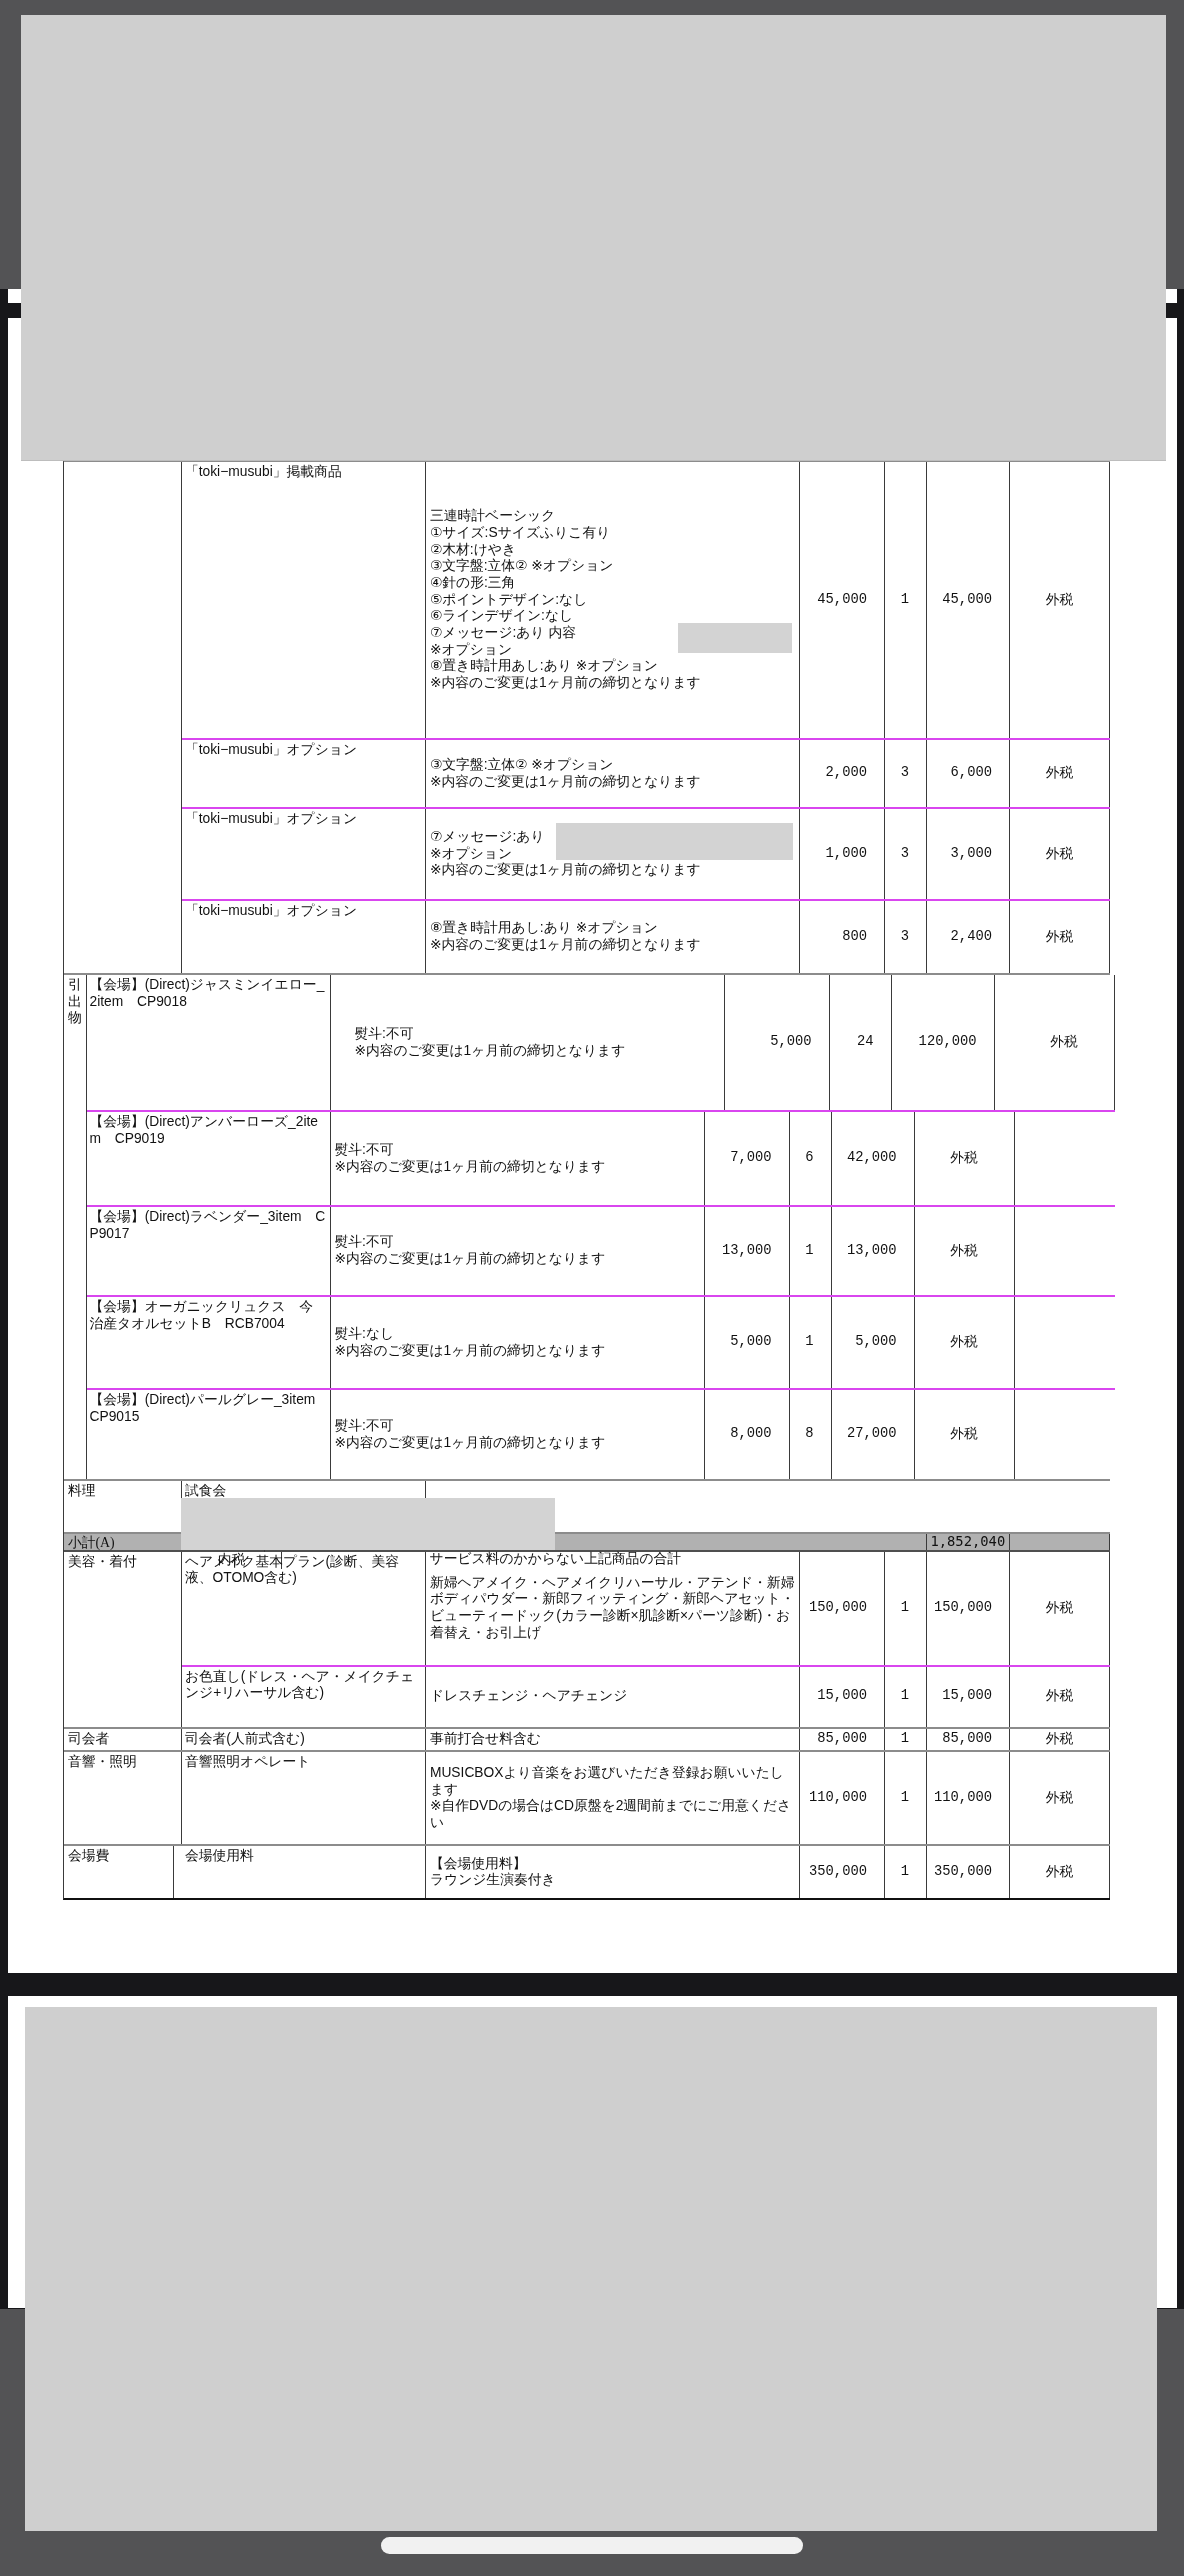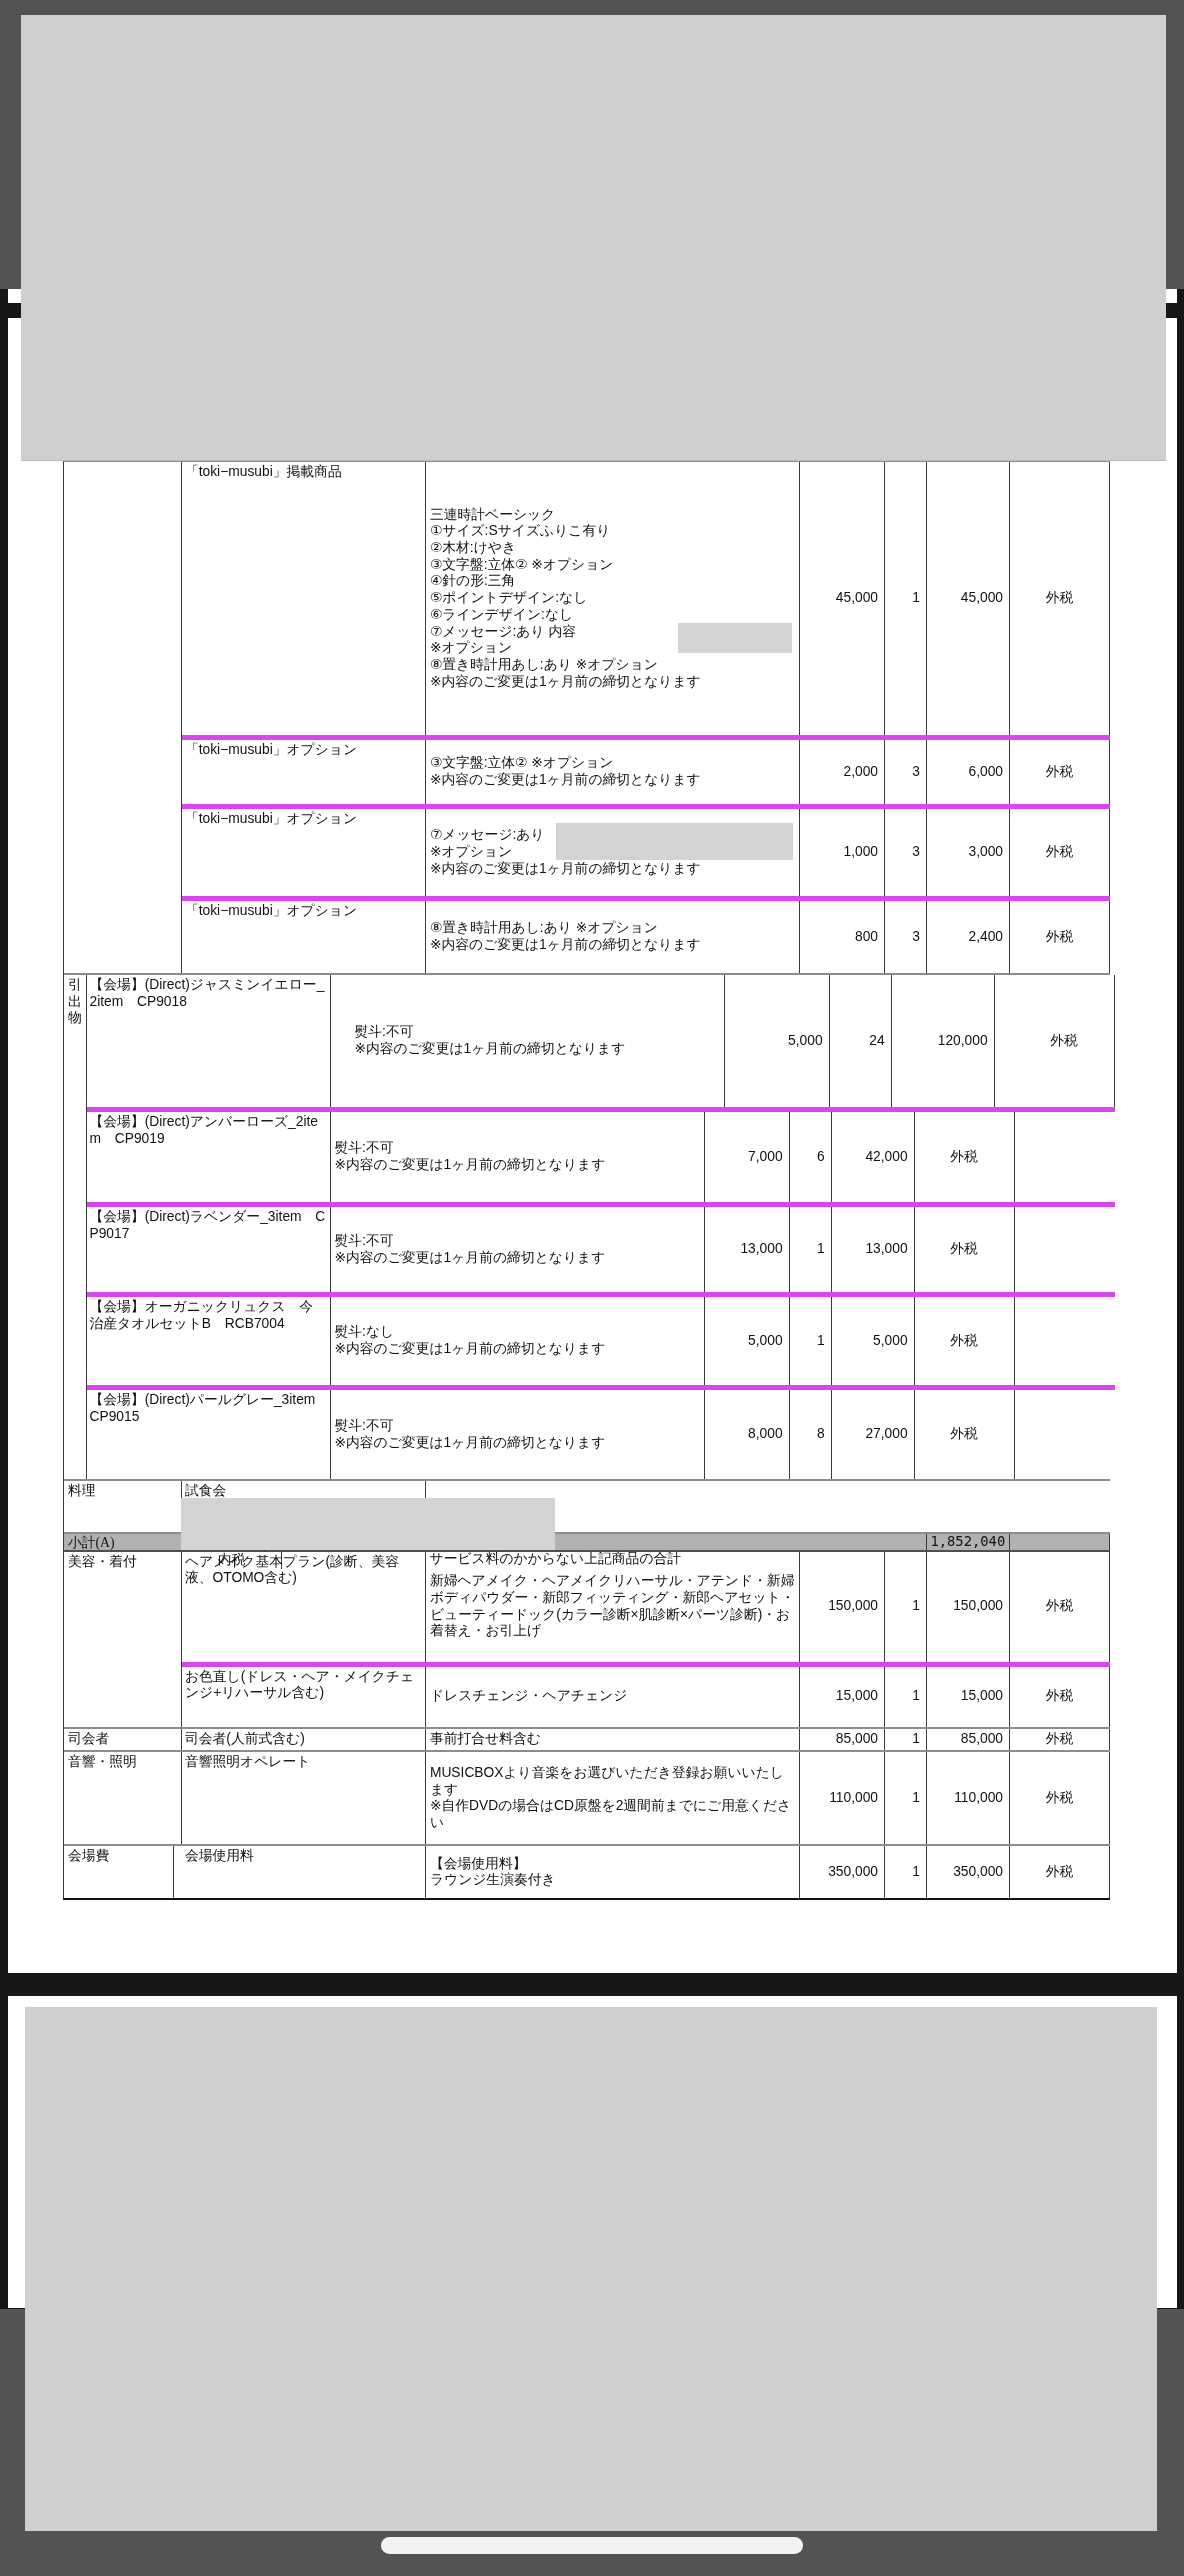--- a/index.html
+++ b/index.html
@@ -27,32 +27,32 @@
   #estimate-table{
     left:63px;top:460px;width:1047px;z-index:3;
     border-top:2px solid #8c8c8c;border-left:1px solid #3a3a3a;border-bottom:2.9px solid #101010;
     font-size:13.8px;line-height:16.7px;box-sizing:border-box;background:#fff;
   }
   #estimate-table *{box-sizing:border-box;}
   .band{display:flex;border-bottom:2px solid #8c8c8c;}
   #bands-bottom .band:last-child{border-bottom:none;gap:8px;}
   .cat{width:118px;border-right:1px solid #3a3a3a;padding:2px 3.9px;word-break:break-all;}
   .subrows{flex:1;display:flex;flex-direction:column;}
-  .subrow{display:flex;border-bottom:5px solid #d946ef;}
+  .subrow{display:flex;border-bottom:2px solid #d946ef;}
   .subrow:last-child{border-bottom:none;}
   .c-item{width:244px;border-right:1px solid #3a3a3a;padding:2px 2.9px;word-break:break-all;}
   .c-desc{
     width:374px;border-right:1px solid #3a3a3a;padding:0 3.9px;
     display:flex;flex-direction:column;justify-content:center;
     white-space:pre-line;word-break:break-all;position:relative;
   }
   .c-num{
     display:flex;align-items:center;justify-content:flex-end;
-    border-right:1px solid #3a3a3a;padding-right:6px;
-    font-family:Liberation Sans, sans-serif;
+    border-right:1px solid #3a3a3a;padding-right:17px;
+    font-family:Liberation Mono, monospace;
     text-align:right;
   }
   .c-price{width:85px;} .c-qty{width:42px;} .c-amount{width:83px;}
   .c-tax{width:100px;border-right:1px solid #3a3a3a;display:flex;align-items:center;justify-content:center;}
   .cell-redact{position:absolute;background:#d3d3d3;z-index:2;}
   
   #subtotal-row{display:flex;height:17.7px;background:#b1b1b1;border-bottom:2px solid #4f4f4f;line-height:15.7px;}
   .st-left{width:362px;padding:1px 0 0 3.9px;font-family:Liberation Serif, serif;}
   .st-desc{width:374px;padding:1px 0 0 3.9px;margin-top:16px;}
   .st-gap{width:128px;border-right:1px solid #3a3a3a;}

